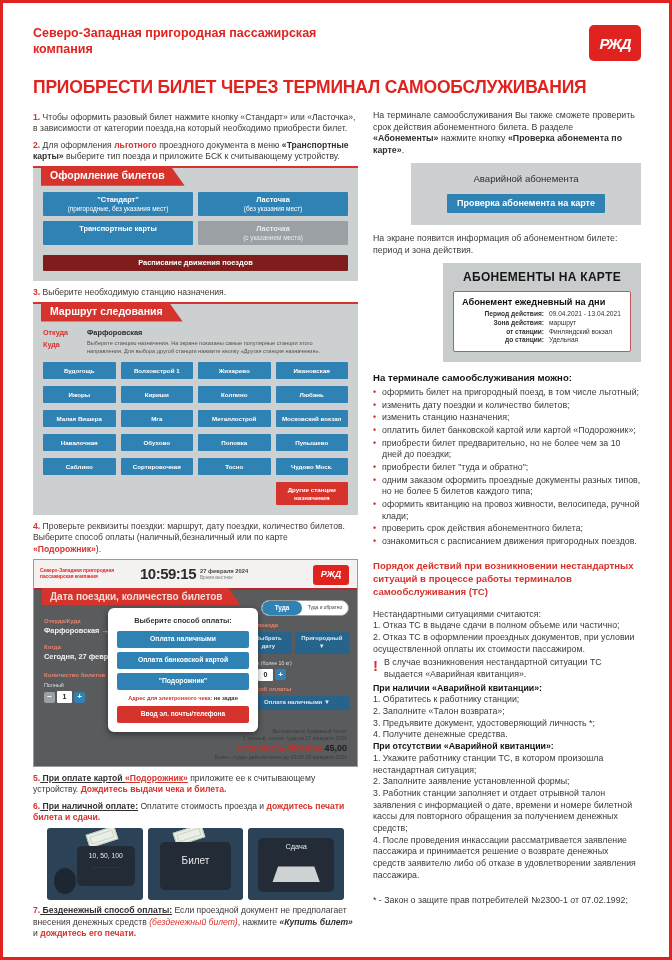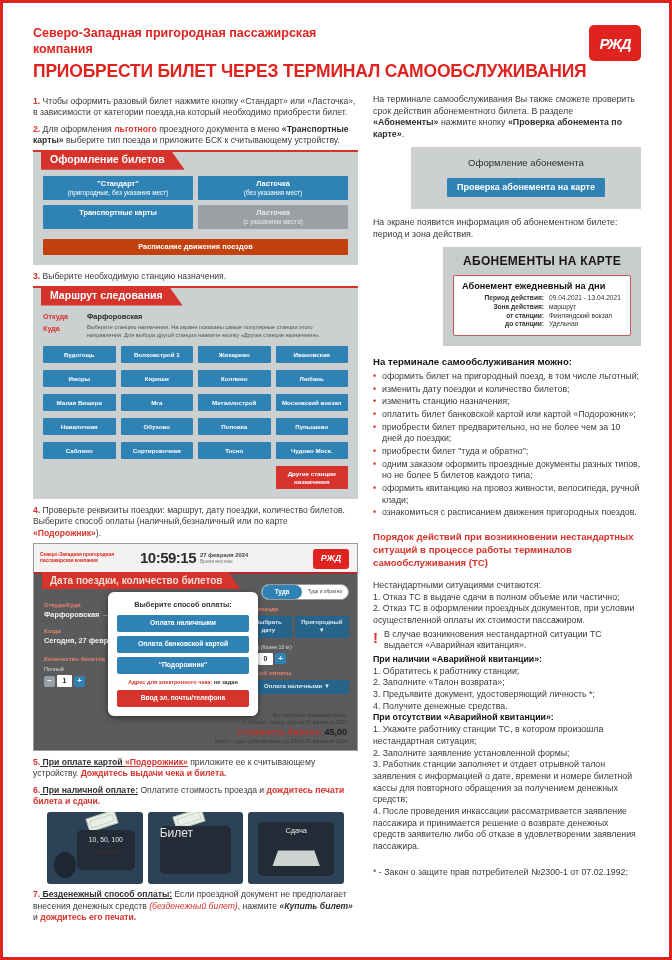--- a/index.html
+++ b/index.html
@@ -4,21 +4,21 @@
 <style>
   * { margin:0; padding:0; box-sizing:border-box; }
   html,body { background:#fff; }
   body { font-family:"Liberation Sans", sans-serif; }
   .page { width:672px; height:960px; border:3px solid #e0231f; padding:22px 28px 16px 30px; overflow:hidden; position:relative; background:#fff; }
 
   
   .hdr { display:flex; justify-content:space-between; align-items:flex-start; }
   .company { color:#e0231f; font-weight:bold; font-size:12.5px; line-height:1.3; width:300px; }
   .logo { width:52px; height:36px; background:#e0231f; border-radius:5px; color:#fff; display:flex; align-items:center; justify-content:center; font-weight:bold; font-style:italic; font-size:15px; letter-spacing:-1px; }
-  .title { color:#e0231f; font-weight:bold; font-size:17.5px; letter-spacing:-0.2px; }
+  .title { color:#e0231f; font-weight:bold; font-size:17.5px; margin-top:16px; letter-spacing:-0.2px; }
 
   
   .cols { display:flex; gap:15px; margin-top:9px; }
   .colL { width:325px; flex:none; font-size:8.6px; color:#3d3937; line-height:1.32; }
   .colR { flex:1; font-size:8.8px; color:#3d3937; line-height:1.33; }
 
   p.step { margin:5px 0 4px; }
   .num { color:#d6332c; font-weight:bold; }
   .rb  { color:#d6332c; font-weight:bold; }
   .rbu { color:#d6332c; font-weight:bold; text-decoration:underline; }
@@ -29,21 +29,21 @@
 
   
   .panel { position:relative; background:#cdd0d1; border-top:2.5px solid #d6332c; padding:24px 10px 10px; margin:4px 0 6px; }
   .ptab { position:absolute; top:-2.5px; left:8px; background:#d6332c; color:#fff; font-weight:bold; font-size:10.5px; padding:3px 20px 3px 9px; clip-path:polygon(0 0, calc(100% - 14px) 0, 100% 100%, 0 100%); }
 
   .tgrid { display:grid; grid-template-columns:1fr 1fr; gap:5px; }
   .btn { background:#2f82b4; color:#fff; text-align:center; border-radius:1px; padding:3px 2px; font-size:7.4px; font-weight:bold; line-height:1.3; }
   .btn .sub { font-weight:normal; font-size:6.4px; display:block; }
   .btn.gray { background:#9aa0a4; color:#e8eaea; }
   .btn.full { grid-column:1 / 3; }
-  .btn.olive { background:#c2410c; margin-top:5px; }
+  .btn.olive { background:#7f1d1d; margin-top:5px; }
 
   .route-top { display:grid; grid-template-columns:36px 1fr; gap:2px 8px; margin-bottom:7px; }
   .rlabel { color:#d6332c; font-weight:bold; font-size:7.2px; }
   .rfrom { font-weight:bold; font-size:7.4px; color:#2b2b2b; }
   .rhint { font-size:5.6px; color:#55514f; line-height:1.35; }
   .sgrid { display:grid; grid-template-columns:repeat(4,1fr); gap:7px 5px; }
   .sbtn { background:#2f82b4; color:#fff; font-size:6.2px; font-weight:bold; text-align:center; padding:4px 1px; border-radius:1px; line-height:1.2; display:flex; align-items:center; justify-content:center; min-height:17px; }
   .sbtn.red { background:#d6332c; }
 
   
@@ -82,21 +82,21 @@
   .t-price .pv { color:#1d1d1d; }
 
   
   .tiles { display:flex; gap:5px; margin:5px 0 4px; padding:0 14px; }
   .tile { flex:1; height:72px; background:#2c4257; border-radius:3px; position:relative; overflow:hidden; }
   .note { position:absolute; width:30px; height:14px; background:#e9efe6; border:1px solid #b9c4b4; transform:rotate(-18deg); top:2px; left:40px; }
   .note:after { content:""; position:absolute; inset:2px; border:1px solid #c8d2c3; }
   .slotbox { position:absolute; left:30px; top:18px; right:8px; bottom:14px; background:#222b36; border-radius:5px; color:#e8e8e8; text-align:center; font-size:6.8px; padding-top:6px; }
   .dots { color:#c0392b; font-size:6px; letter-spacing:1px; margin-top:3px; }
   .coin { position:absolute; left:7px; bottom:6px; width:22px; height:26px; border-radius:50%; background:#1d2731; }
-  .slotbox2 { position:absolute; inset:14px 12px 10px; background:#222b36; border-radius:5px; color:#e8e8e8; font-size:12px; padding-top:0; }
+  .slotbox2 { position:absolute; inset:14px 12px 10px; background:#222b36; border-radius:5px; color:#e8e8e8; text-align:center; font-size:10px; padding-top:12px; }
   .slotbox3 { position:absolute; inset:10px 10px 8px; background:#222b36; border-radius:5px; color:#e8e8e8; text-align:center; font-size:7.4px; padding-top:4px; }
   .tray { position:absolute; left:14px; right:14px; bottom:10px; height:16px; background:#cfd2d3; clip-path:polygon(12% 0, 88% 0, 100% 100%, 0 100%); }
 
   
   .rc-p { margin:3px 0 6px; }
   .subbox { background:#cdd0d1; padding:10px 12px 12px; margin:6px 0 8px 38px; text-align:center; }
   .subbox .t { font-size:9.6px; color:#2e2e2e; }
   .subbox .b { display:inline-block; background:#2f82b4; color:#fff; font-weight:bold; font-size:9px; padding:4px 10px; margin-top:8px; border-radius:1px; }
   .cardp { background:#c9cccd; padding:7px 10px 10px; margin:6px 0 10px 70px; }
   .cardp .h { text-align:center; font-weight:bold; font-size:12px; color:#161616; margin-bottom:5px; letter-spacing:0.3px; }
@@ -275,21 +275,21 @@
       </div>
 
       <p class="step"><span class="num">7.</span><span class="u"> Безденежный способ оплаты:</span><span> Если проездной документ не предполагает внесения денежных средств </span><span class="ri">(безденежный билет)</span><span>, нажмите </span><span class="bi">«Купить билет»</span><span> и </span><span class="rb">дождитесь его печати.</span></p>
 
     </div>
 
     <div class="colR">
       <p class="rc-p"><span>На терминале самообслуживания Вы также сможете проверить срок действия абонементного билета. В разделе </span><span class="bd">«Абонементы»</span><span> нажмите кнопку </span><span class="bd">«Проверка абонемента по карте»</span><span>.</span></p>
 
       <div class="subbox">
-        <div class="t">Оформление абонемента</div>
+        <div class="t">Аварийной абонемента</div>
         <div class="b">Проверка абонемента на карте</div>
       </div>
 
       <p class="rc-p">На экране появится информация об абонементном билете: период и зона действия.</p>
 
       <div class="cardp">
         <div class="h">АБОНЕМЕНТЫ НА КАРТЕ</div>
         <div class="cardin">
           <div class="nm">Абонемент ежедневный на дни</div>
           <div class="crow">
@@ -314,20 +314,21 @@
       <div class="can-h">На терминале самообслуживания можно:</div>
       <ul class="cul">
         <li>оформить билет на пригородный поезд, в том числе льготный;</li>
         <li>изменить дату поездки и количество билетов;</li>
         <li>изменить станцию назначения;</li>
         <li>оплатить билет банковской картой или картой «Подорожник»;</li>
         <li>приобрести билет предварительно, но не более чем за 10 дней до поездки;</li>
         <li>приобрести билет "туда и обратно";</li>
         <li>одним заказом оформить проездные документы разных типов, но не более 5 билетов каждого типа;</li>
         <li>оформить квитанцию на провоз живности, велосипеда, ручной клади;</li>
+        <li>проверить срок действия абонементного билета;</li>
         <li>ознакомиться с расписанием движения пригородных поездов.</li>
       </ul>
 
       <div class="ns-h">Порядок действий при возникновении  нестандартных ситуаций в процессе работы терминалов самообслуживания (ТС)</div>
       <div>Нестандартными ситуациями считаются:</div>
       <div>1. Отказ ТС в выдаче сдачи в полном объеме или частично;</div>
       <div>2. Отказ ТС в оформлении проездных документов, при условии осуществленной оплаты их стоимости пассажиром.</div>
       <div class="alert">
         <span class="excl">!</span>
         <span>В случае возникновения нестандартной ситуации ТС выдается «Аварийная квитанция».</span>

